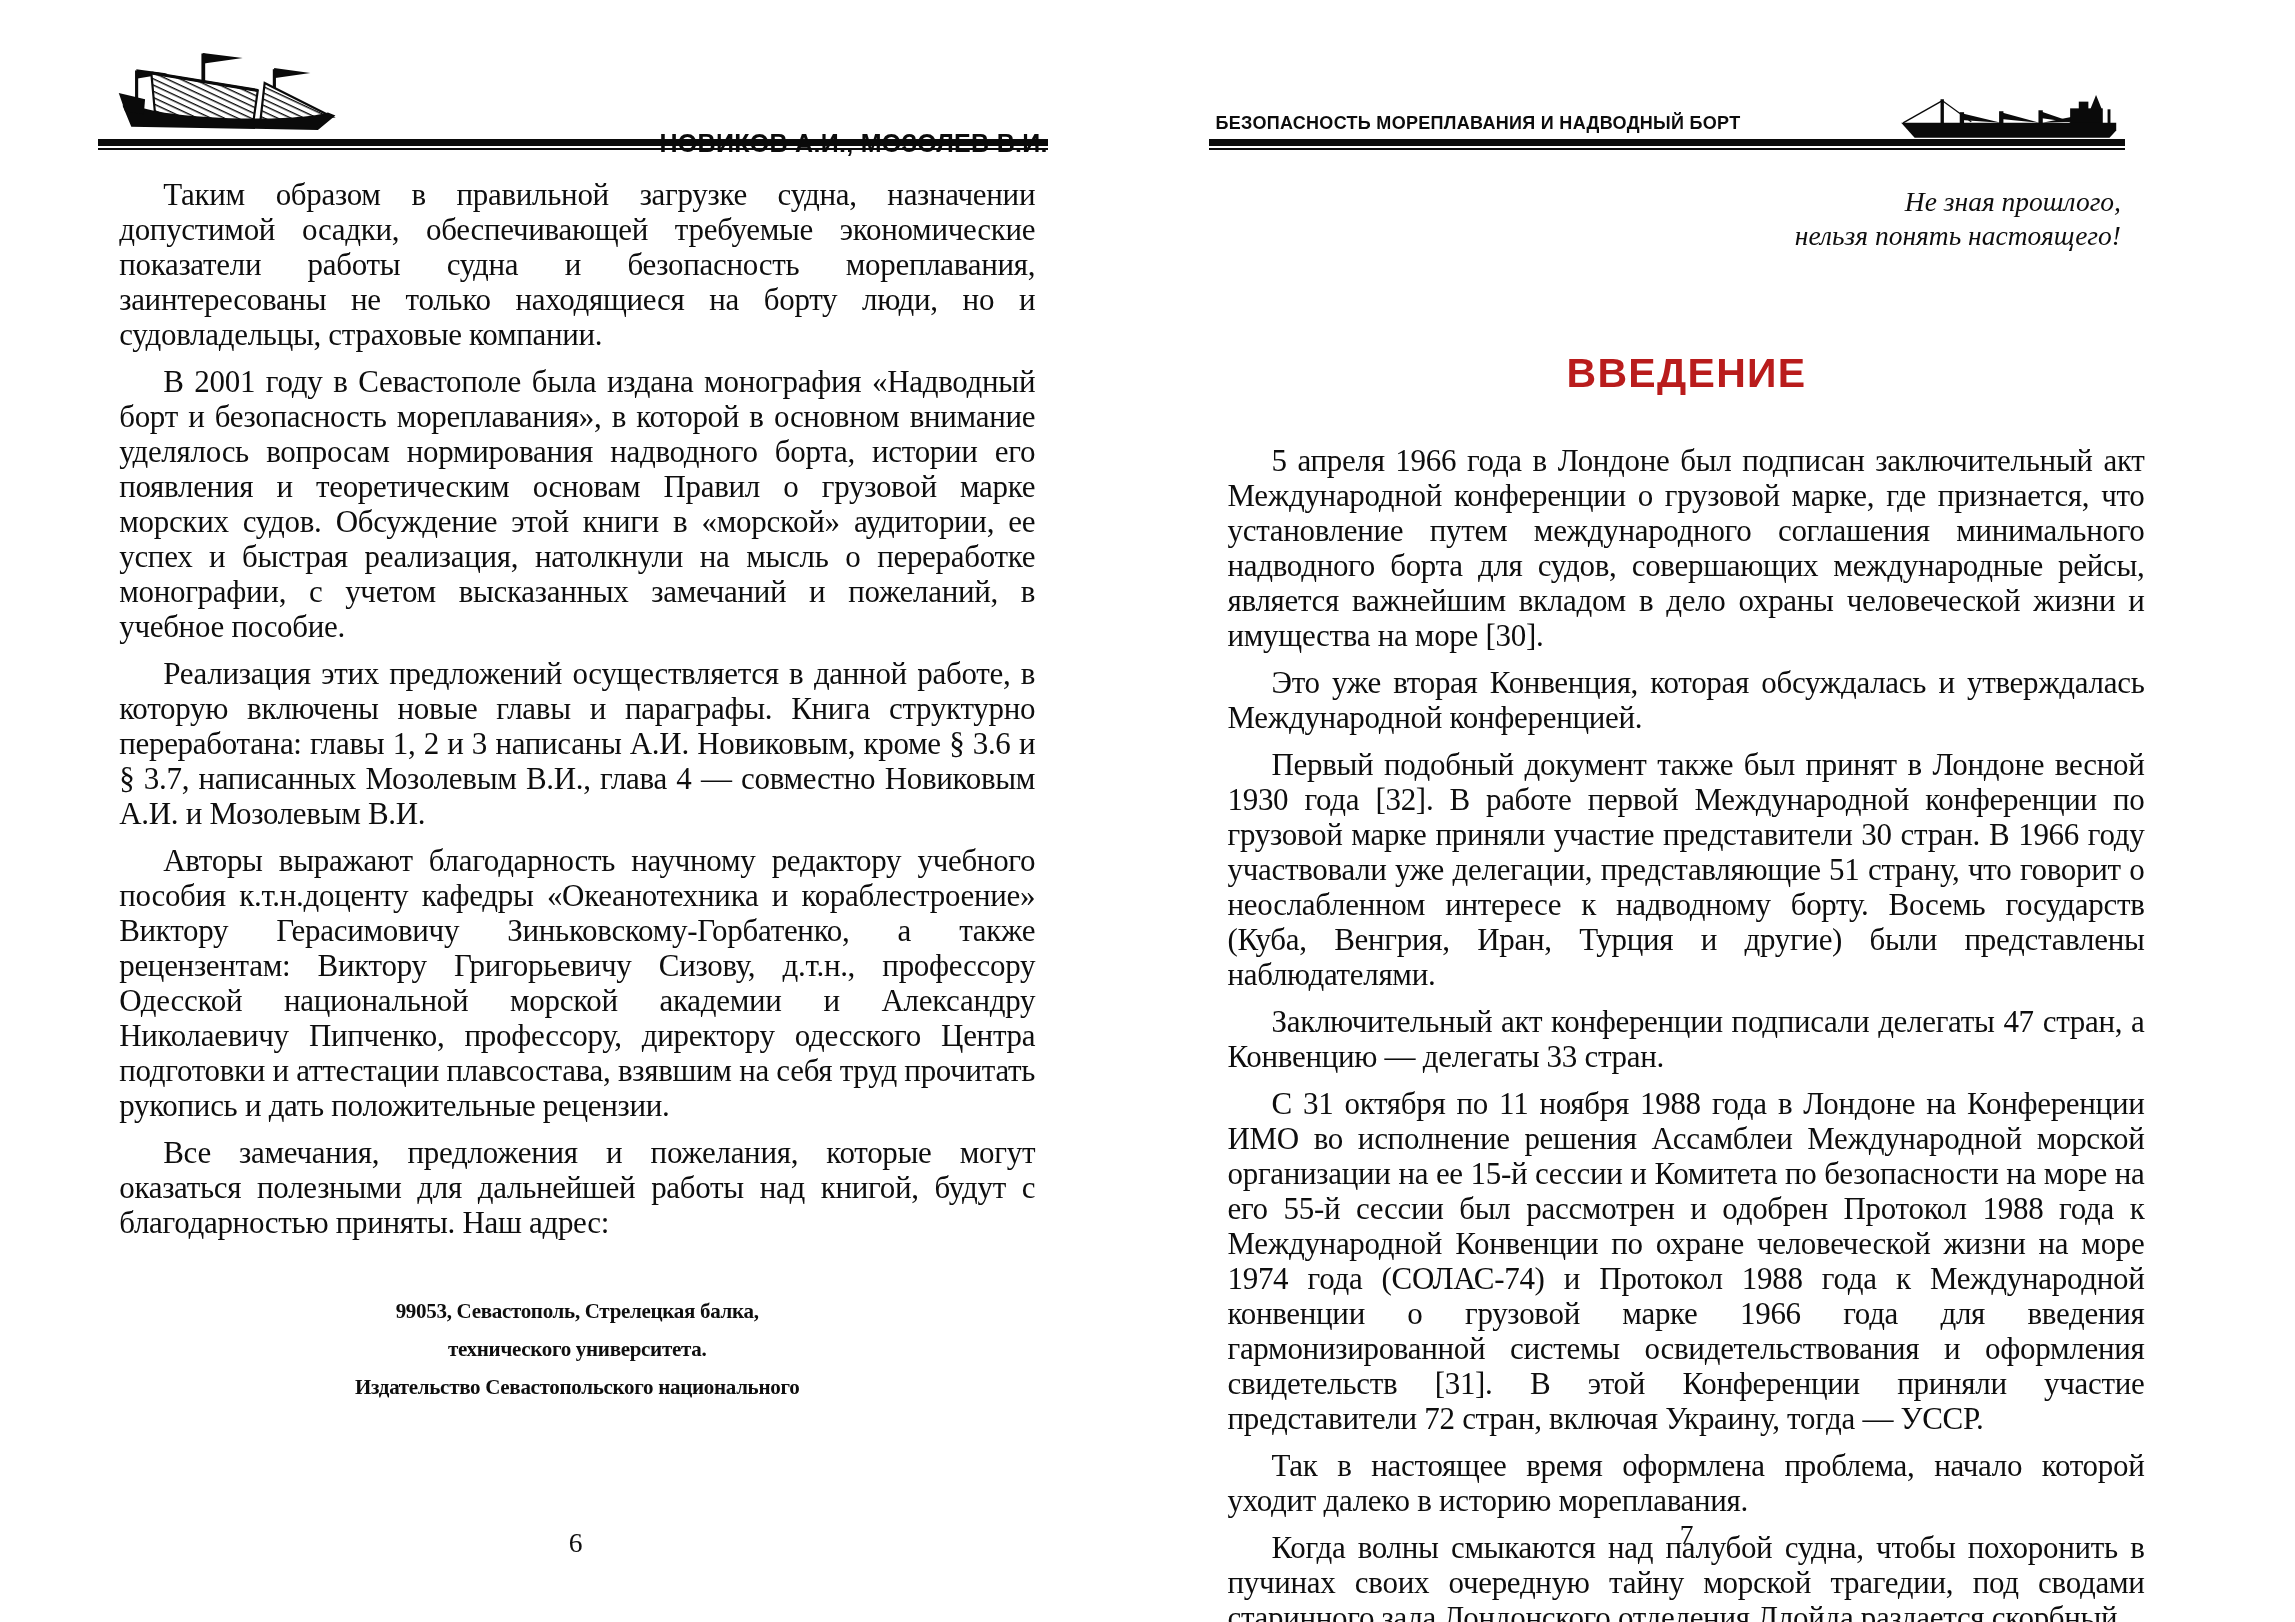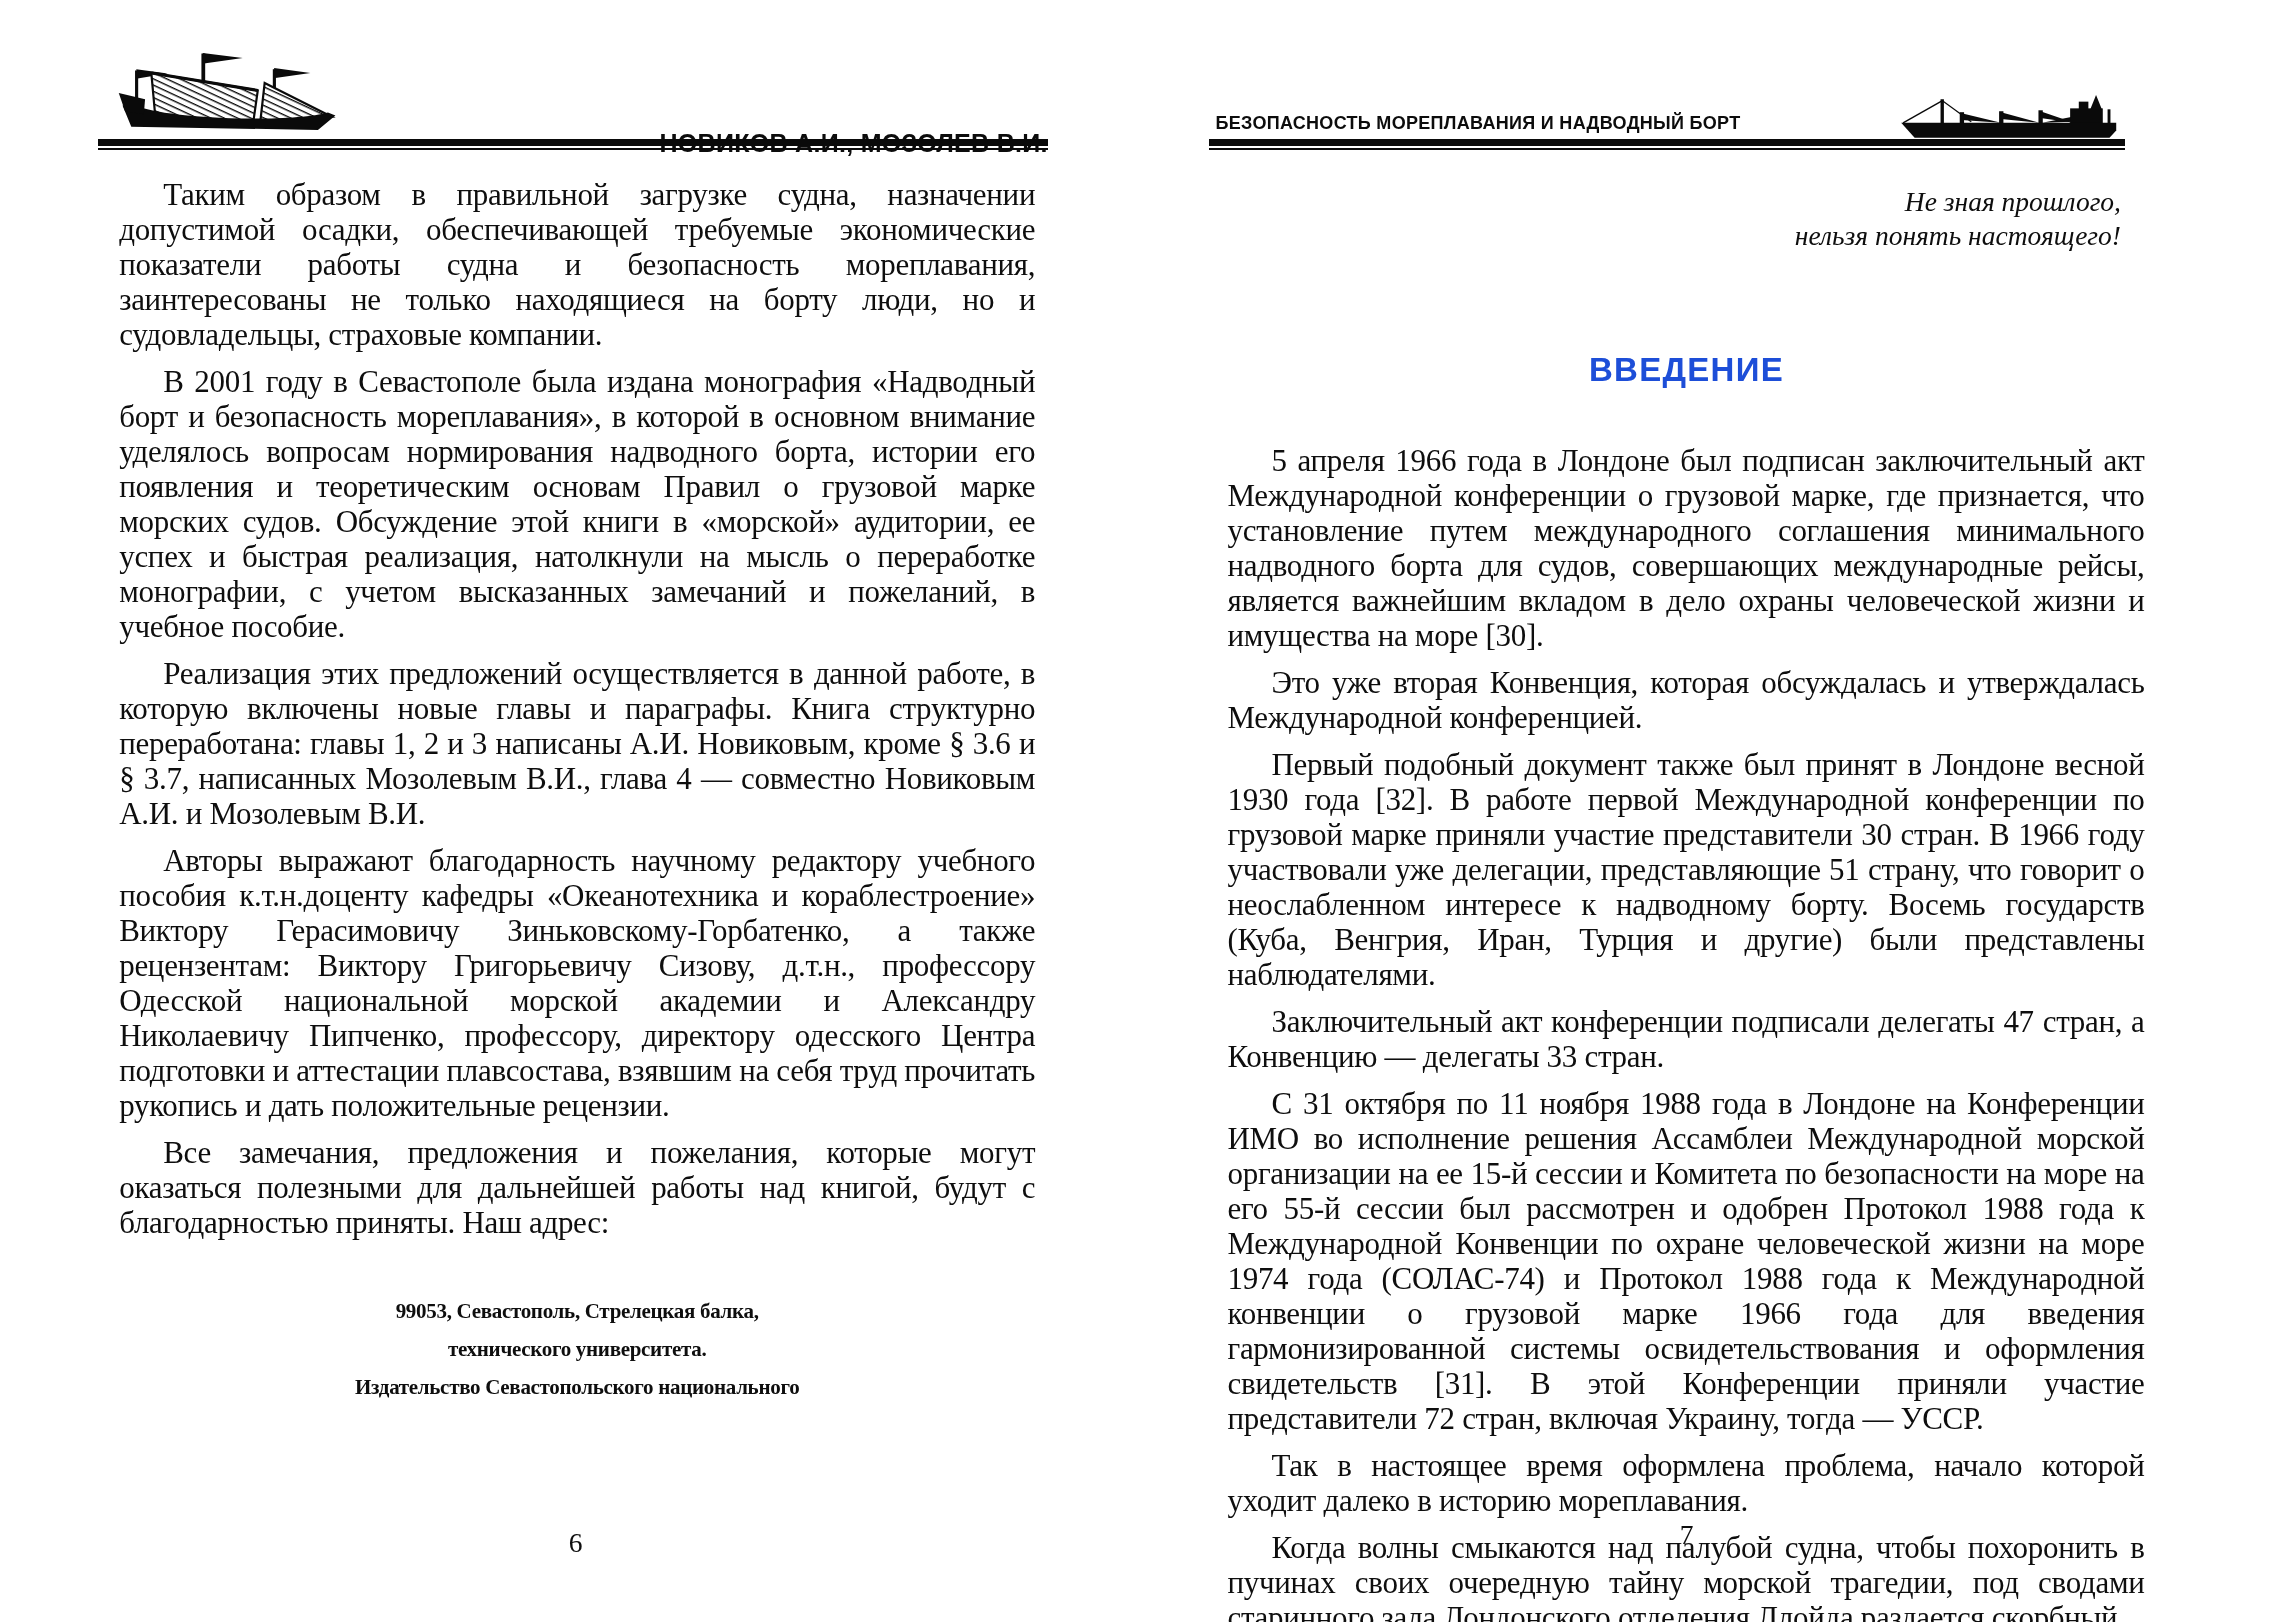--- a/index.html
+++ b/index.html
@@ -71,24 +71,24 @@
     text-align: right;
     white-space: nowrap;
   }
 
   .chapter-heading {
     position: absolute;
     top: 353px; left: 0; width: 100%;
     text-align: center;
     font-family: "Liberation Sans", "DejaVu Sans", sans-serif;
     font-weight: 700;
-    font-size: 33px;
+    font-size: 41px;
     letter-spacing: 1.3px;
     line-height: 1;
-    color: #1d4ed8;
+    color: #b91c1c;
   }
 
   .page-number {
     position: absolute;
     left: 0; width: 100%;
     text-align: center;
     font-family: "Liberation Serif", "DejaVu Serif", serif;
     font-size: 27.5px;
     line-height: 1;
   }

